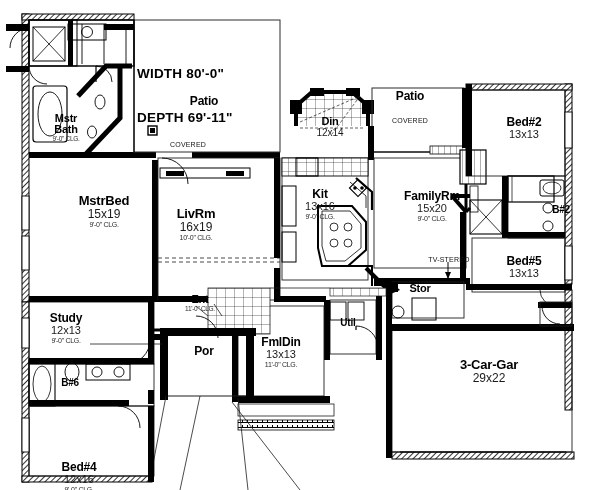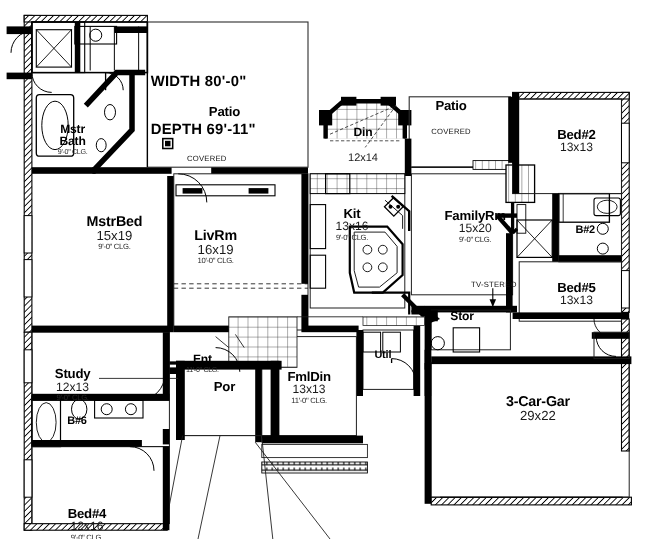--- a/index.html
+++ b/index.html
@@ -15,21 +15,21 @@
 
   .r-big .nm{font-size:13px;}
   .r-big .dim{font-size:12px;margin-top:1px;}
   .r-big .clg{font-size:7px;margin-top:1px;letter-spacing:-0.3px;}
 
   .r-mid .nm{font-size:12px;}
   .r-mid .dim{font-size:11px;margin-top:1px;}
   .r-mid .clg{font-size:7px;margin-top:1px;letter-spacing:-0.3px;}
 
   .r-sm .nm{font-size:11px;}
-  .r-sm .dim{font-size:10px;margin-top:12px;}
+  .r-sm .dim{font-size:10px;margin-top:1px;}
   .r-sm .clg{font-size:6.5px;margin-top:1px;letter-spacing:-0.3px;}
 
   .r-tiny .nm{font-size:10px;}
 
   .plain{position:absolute;font-size:7px;color:#111;letter-spacing:0.2px;
          transform:translate(-50%,0);white-space:nowrap;pointer-events:none;}
   .title{position:absolute;font-weight:bold;font-size:13.5px;line-height:14.5px;
          color:#000;white-space:pre;letter-spacing:0.2px;}
 </style>
 </head>
@@ -399,47 +399,47 @@
   <div class="lbl r-mid" style="left:524px;top:116px;">
     <span class="nm">Bed#2</span>
     <span class="dim">13x13</span>
   </div>
 
   <div class="lbl r-mid" style="left:524px;top:255px;">
     <span class="nm">Bed#5</span>
     <span class="dim">13x13</span>
   </div>
 
-  <div class="lbl r-tiny" style="left:512px;top:205px;padding-left:40px;">
+  <div class="lbl r-tiny" style="left:541px;top:205px;padding-left:40px;">
     <span class="nm">B#2</span>
   </div>
 
   <div class="lbl r-tiny" style="left:70px;top:378px;">
     <span class="nm">B#6</span>
   </div>
 
-  <div class="lbl r-mid" style="left:66px;top:312px;margin-top:22px;">
+  <div class="lbl r-mid" style="left:66px;top:312px;">
     <span class="nm">Study</span>
     <span class="dim">12x13</span>
     <span class="clg">9'-0" CLG.</span>
   </div>
 
   <div class="lbl r-mid" style="left:79px;top:421px;margin-top:40px;">
     <span class="nm">Bed#4</span>
     <span class="dim">12x16</span>
     <span class="clg">9'-0" CLG.</span>
   </div>
 
   <div class="lbl r-mid" style="left:281px;top:336px;">
     <span class="nm">FmlDin</span>
     <span class="dim">13x13</span>
     <span class="clg">11'-0" CLG.</span>
   </div>
 
-  <div class="lbl r-sm" style="left:184px;top:294px;margin-top:28px;">
+  <div class="lbl r-sm" style="left:200px;top:294px;">
     <span class="nm">Ent</span>
     <span class="clg">11'-0" CLG.</span>
   </div>
 
   <div class="lbl r-mid" style="left:204px;top:345px;">
     <span class="nm">Por</span>
   </div>
 
   <div class="lbl r-tiny" style="left:348px;top:318px;">
     <span class="nm">Util</span>

